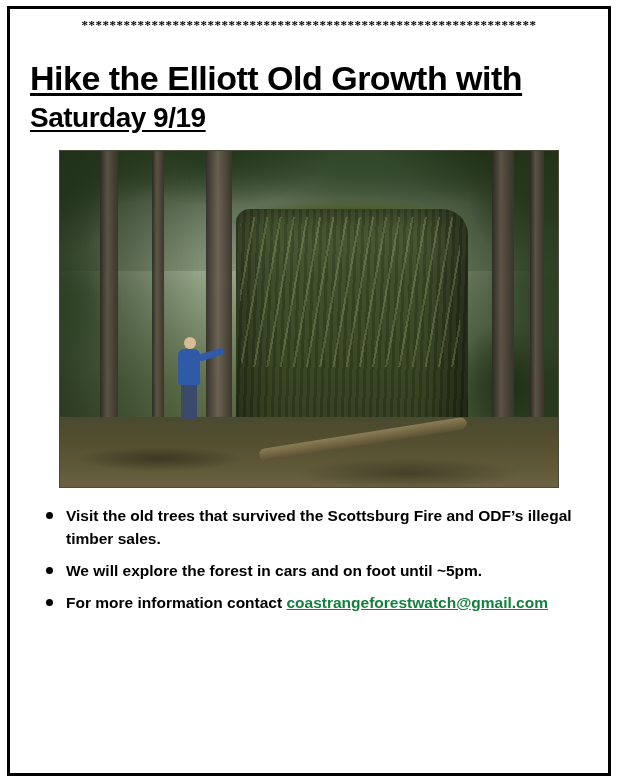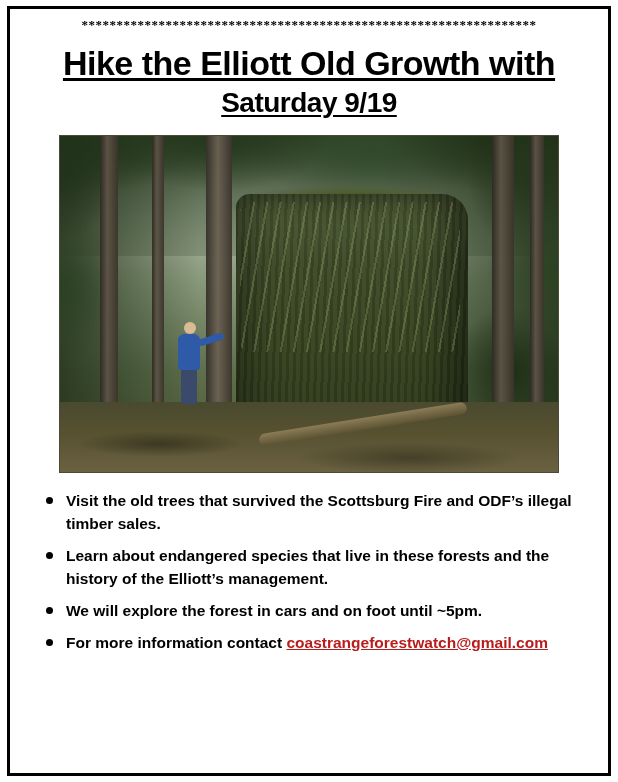--- a/index.html
+++ b/index.html
@@ -46,22 +46,22 @@
     line-height: 12px;
     font-weight: bold;
     text-align: center;
     white-space: nowrap;
     overflow: hidden;
     color: #000;
     height: 16px;
     padding-top: 2px;
   }
   .headline {
-    text-align: center;
-    margin-top: 8px;
+    text-align: left;
+    margin-top: 23px;
   }
   .headline .line {
     font-family: "Liberation Sans", sans-serif;
     font-weight: bold;
     font-size: 34px;
     line-height: 40px;
     letter-spacing: -0.5px;
     text-decoration: underline;
     text-underline-offset: 3px;
     white-space: nowrap;
@@ -245,21 +245,21 @@
     content: "";
     position: absolute;
     left: 6px;
     top: 8px;
     width: 7px;
     height: 7px;
     background: #000;
     border-radius: 50%;
   }
   .email-link {
-    color: #b91c1c;
+    color: #15803d;
     text-decoration: underline;
     font-weight: bold;
   }
 </style>
 </head>
 <body>
 
 <div class="page">
   <div class="outer-border"></div>
 
@@ -288,21 +288,20 @@
       <div class="ground"></div>
       <div class="log"></div>
       <div class="person-legs"></div>
       <div class="person-body"></div>
       <div class="person-arm"></div>
       <div class="person-head"></div>
     </div>
 
     <ul class="bullets">
       <li>Visit the old trees that survived the Scottsburg Fire and ODF’s illegal timber sales.</li>
-      <li>Learn about endangered species that live in these forests and the history of the Elliott’s management.</li>
       <li>We will explore the forest in cars and on foot until ~5pm.</li>
       <li>
         <span>For more information contact </span><a class="email-link" href="#">coastrangeforestwatch@gmail.com</a>
       </li>
     </ul>
 
   </div>
 </div>
 
 </body></html>

